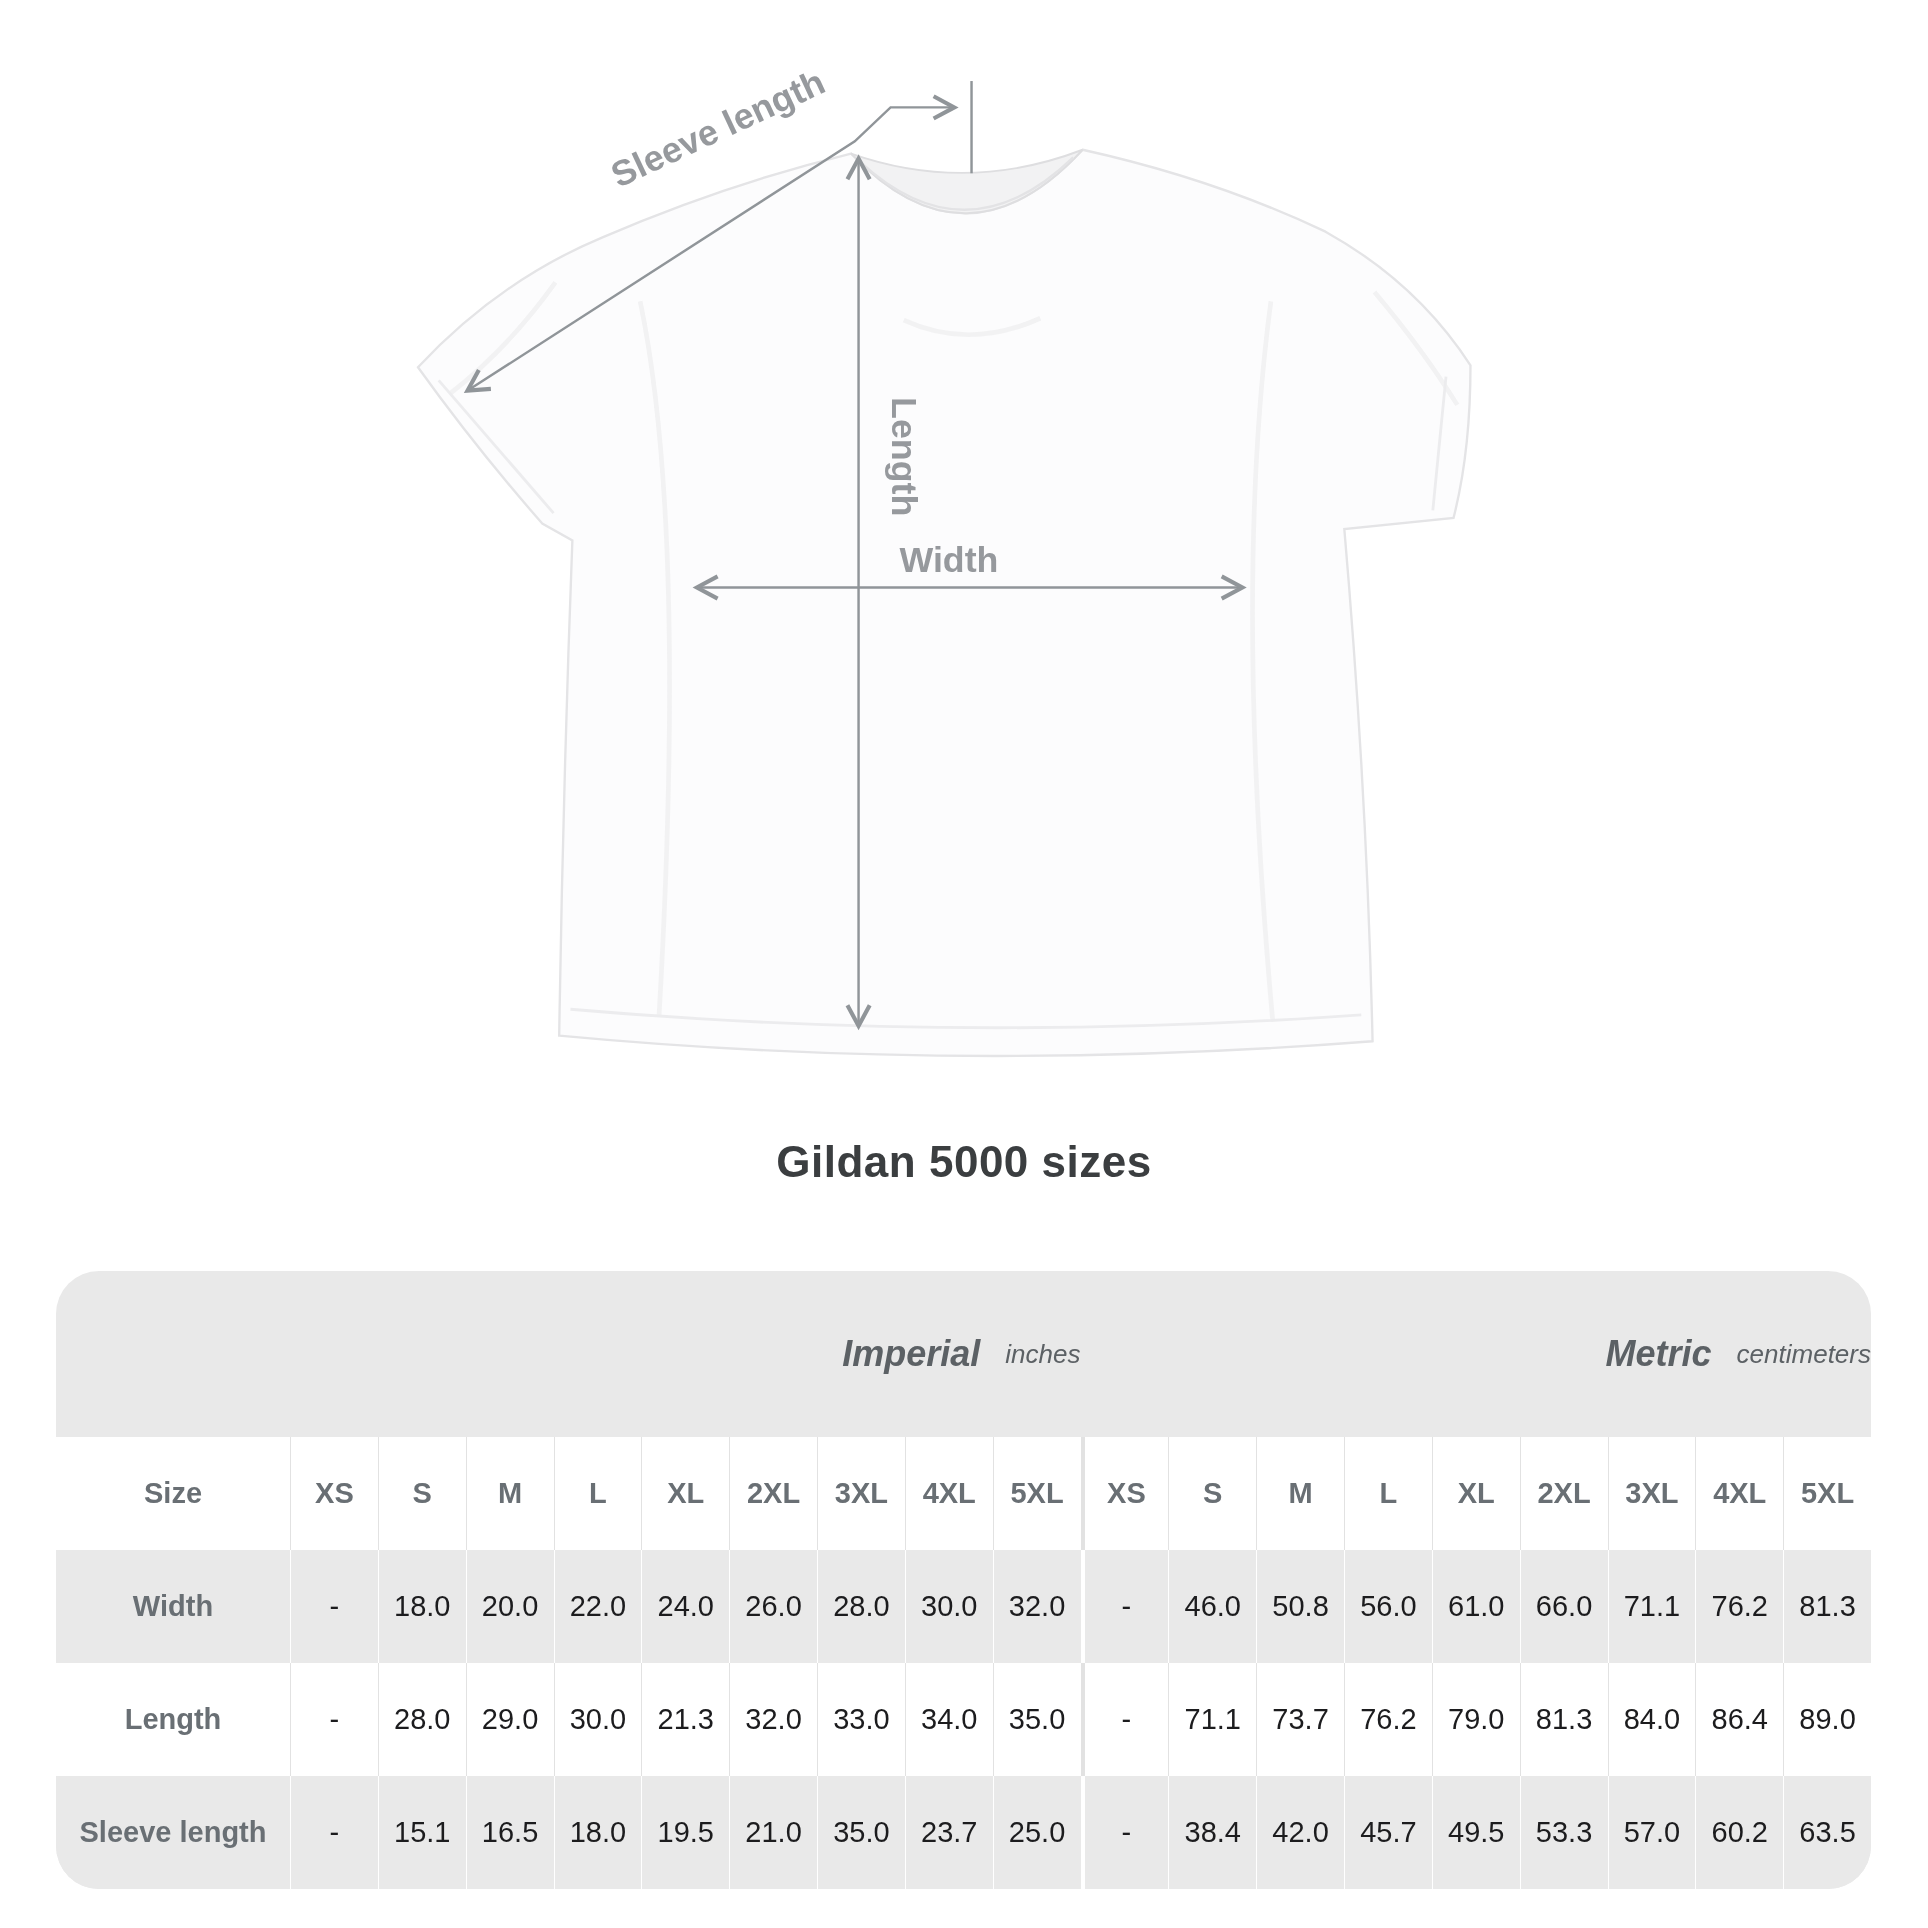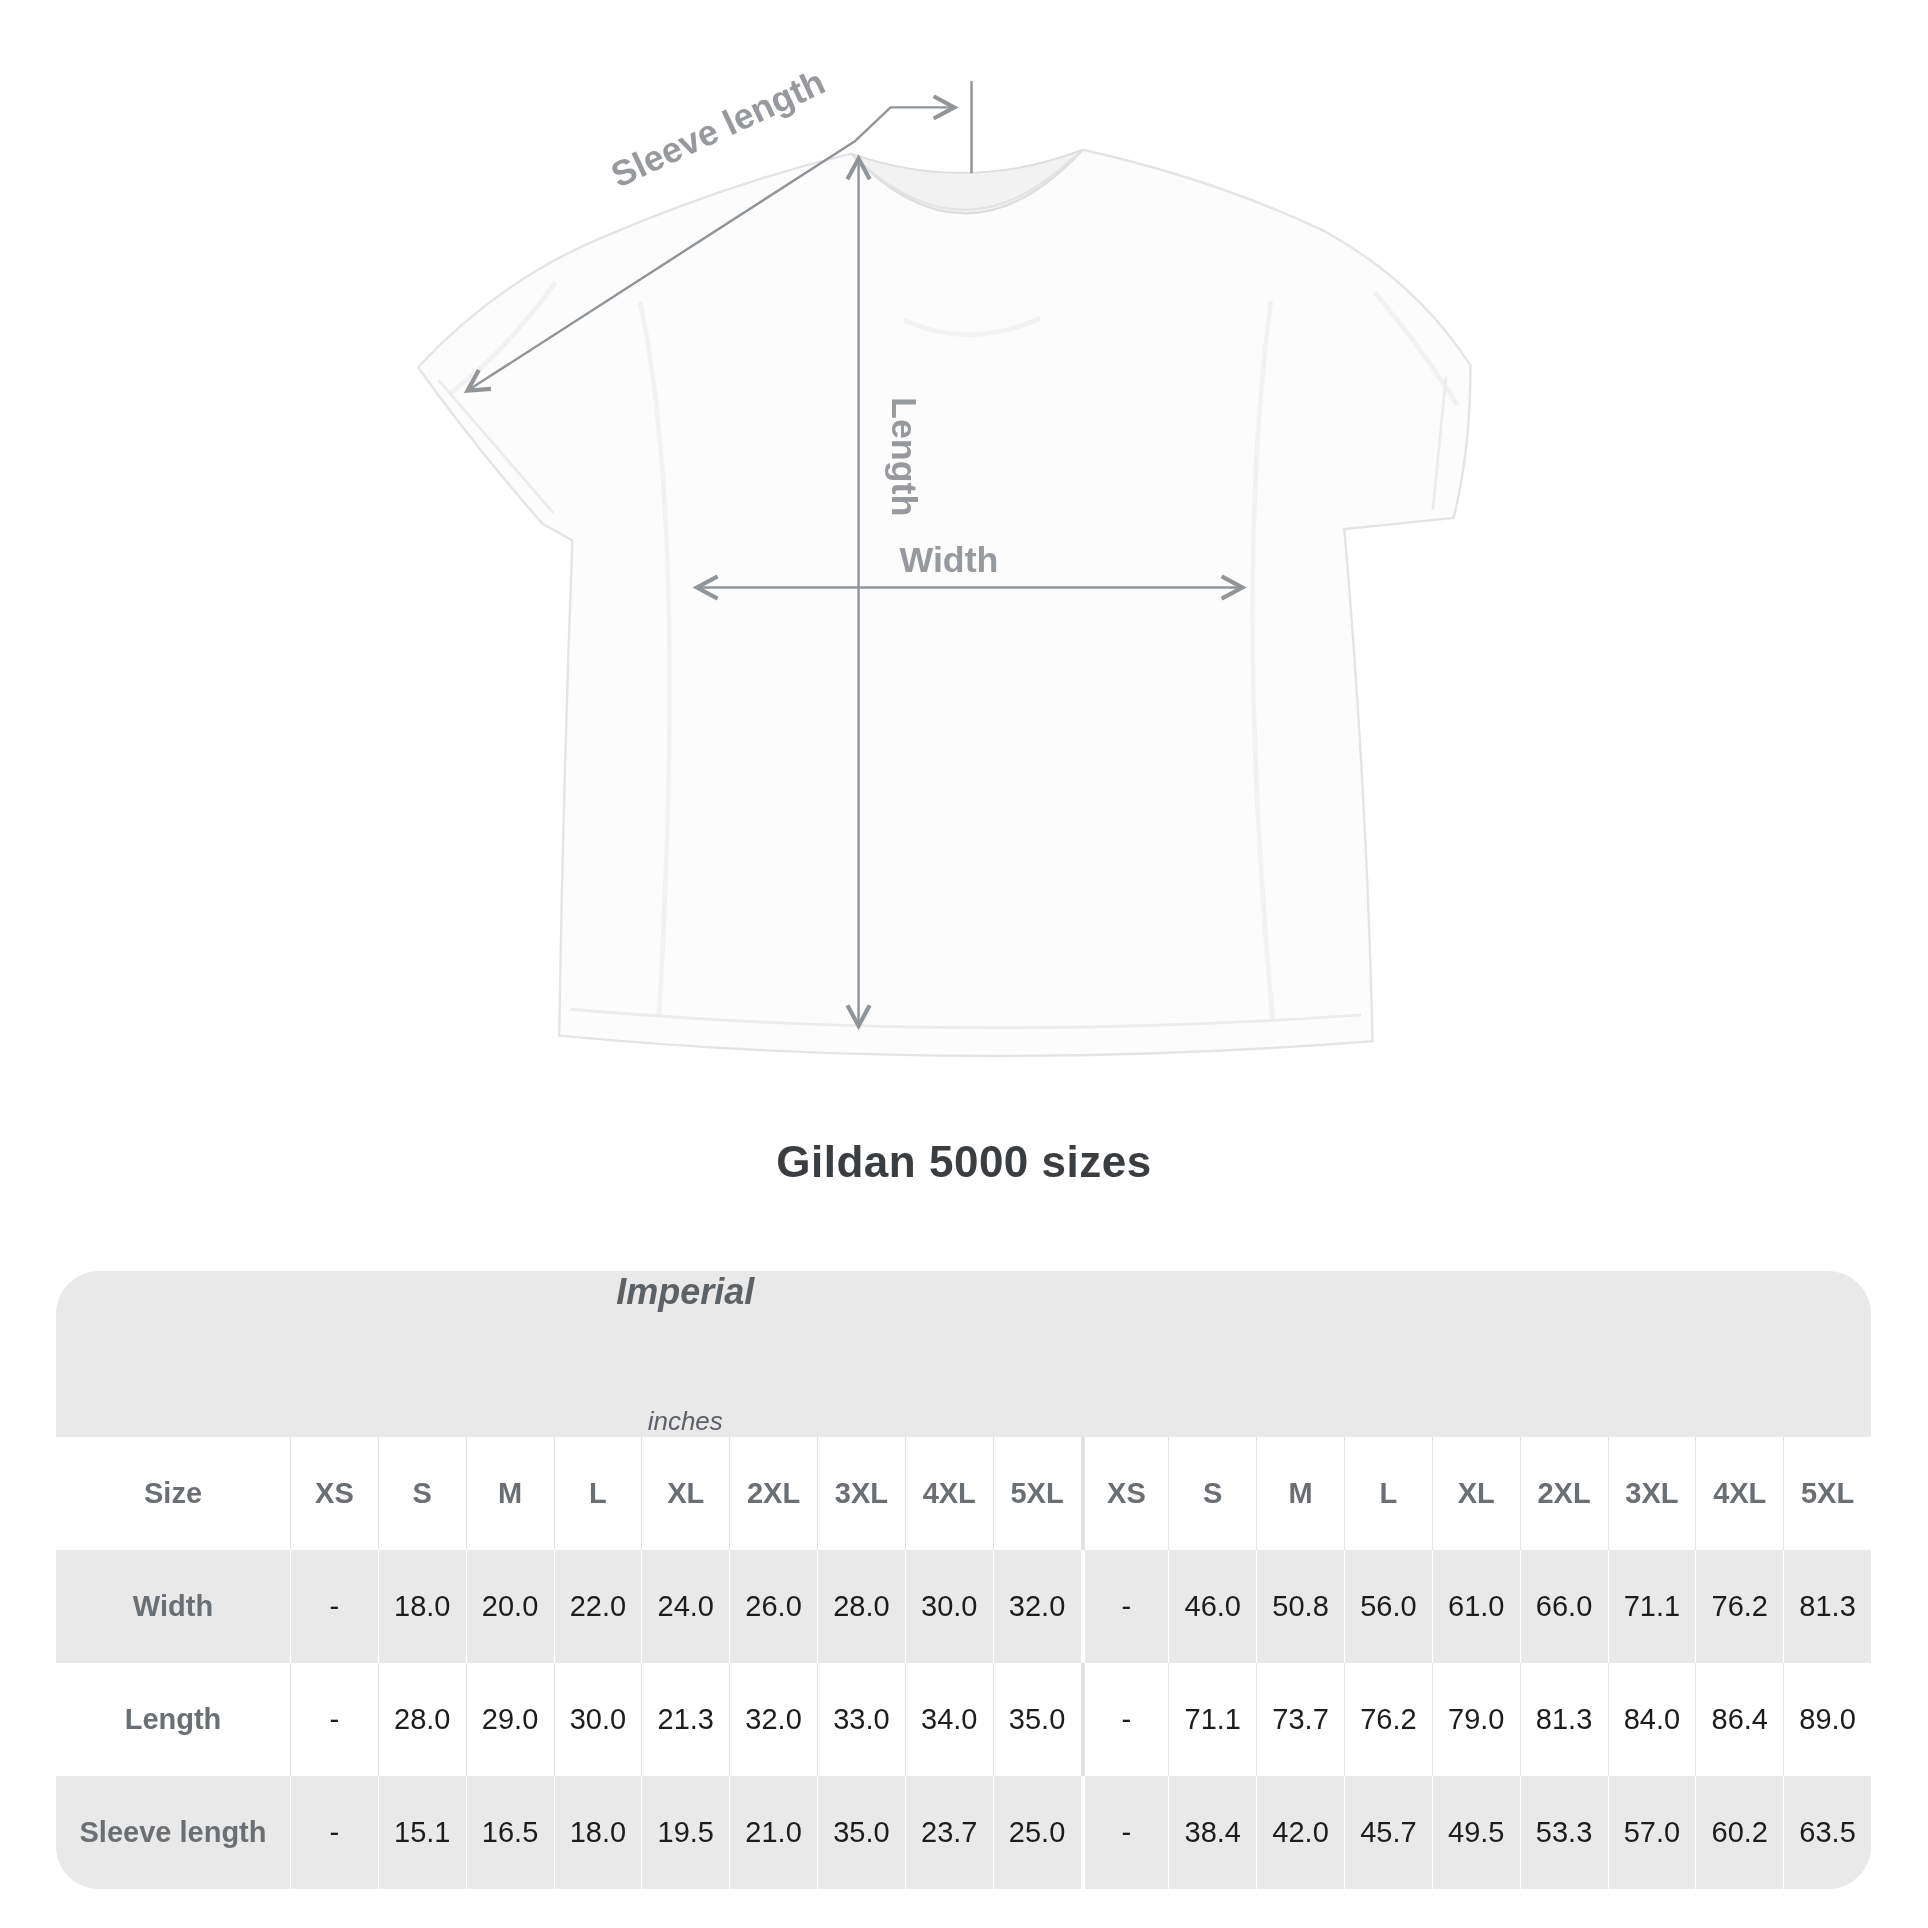--- a/index.html
+++ b/index.html
@@ -15,21 +15,21 @@
   .chart-subtitle{margin-top:17px;font-size:27px;font-style:italic;color:#4b4e50;}
 
   
   .size-table{position:absolute;left:56px;top:1271px;width:1815px;height:618px;
               background:#e9e9e9;border-radius:43px;overflow:hidden;}
   .trow{display:grid;grid-template-columns:234px repeat(18,1fr);}
   .trow.band{height:166px;}
   .trow.r{height:113px;}
   .trow.white{background:#ffffff;}
   .trow.gray{background:#e9e9e9;}
-  .bandcell{display:flex;flex-direction:column;align-items:center;justify-content:space-between;gap:4px;}
+  .bandcell{display:flex;flex-direction:row;align-items:center;justify-content:flex-end;gap:25px;}
   .bandcell.span9{grid-column:span 9;}
   .unit-name{font-size:36px;font-weight:bold;font-style:italic;color:#5c6165;}
   .unit-sub{font-size:26px;font-style:italic;color:#5c6165;}
   .cell{display:flex;align-items:center;justify-content:center;
         font-size:29px;color:#1c1c1e;box-sizing:border-box;}
   .cell.head,.cell.rowlabel{font-weight:bold;color:#696f74;}
   .white .cell.sep{border-left:1.9px solid #e2e2e2;}
   .gray  .cell.sep{border-left:1.9px solid #ffffff;}
   .white .cell.sep.thick{border-left-width:4.7px;}
   .gray  .cell.sep.thick{border-left-width:4.7px;}
@@ -92,20 +92,24 @@
   <div class="title-block">
     <div class="chart-title">Gildan 5000 sizes</div>
   </div>
 
   <div class="size-table" id="size-table">
       <div class="trow band">
         <div class="bandcell"></div>
         <div class="bandcell span9">
           <div class="unit-name">Imperial</div>
           <div class="unit-sub">inches</div>
+        </div>
+        <div class="bandcell span9">
+          <div class="unit-name">Metric</div>
+          <div class="unit-sub">centimeters</div>
         </div>
       </div>
       <div class="trow r white">
         <div class="cell rowlabel">Size</div>
         <div class="cell head sep">XS</div>
         <div class="cell head sep">S</div>
         <div class="cell head sep">M</div>
         <div class="cell head sep">L</div>
         <div class="cell head sep">XL</div>
         <div class="cell head sep">2XL</div>

